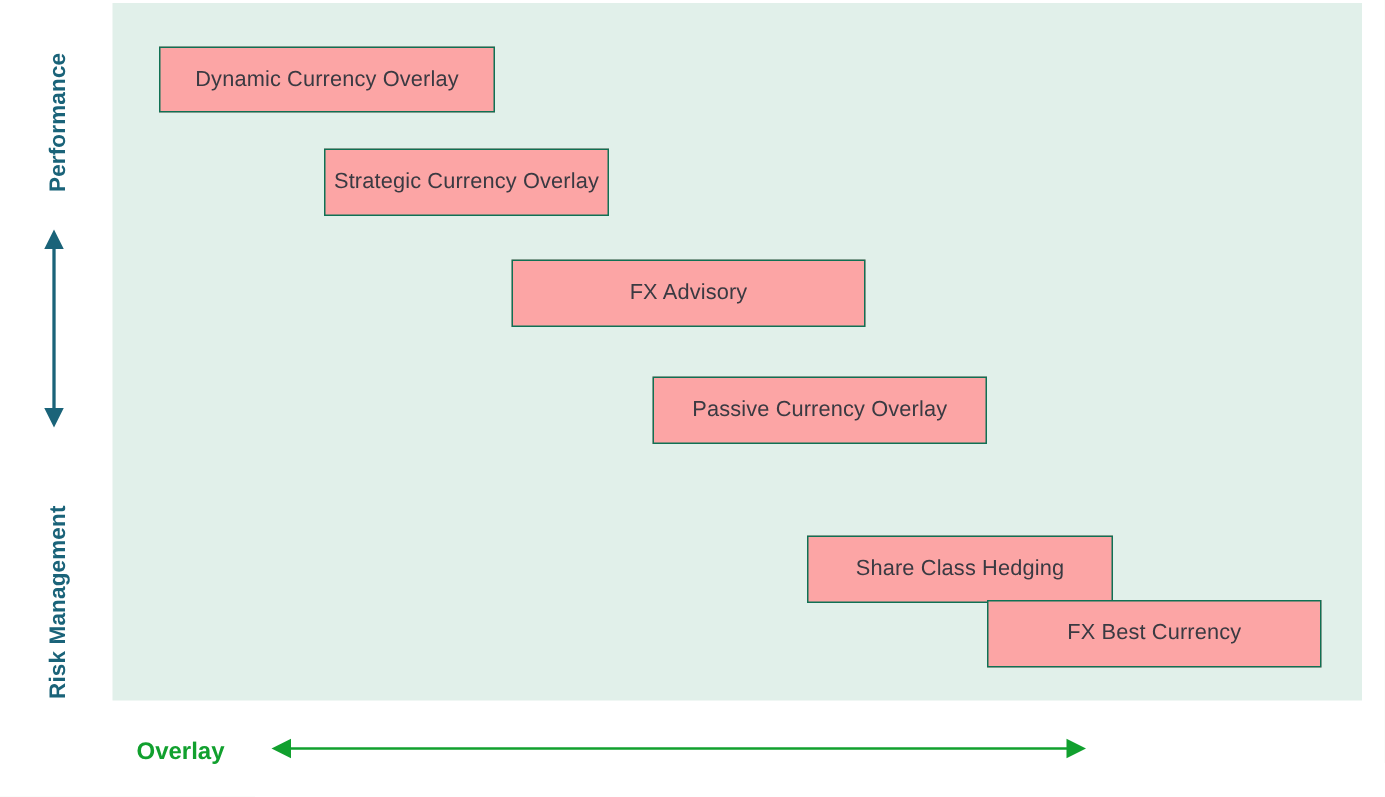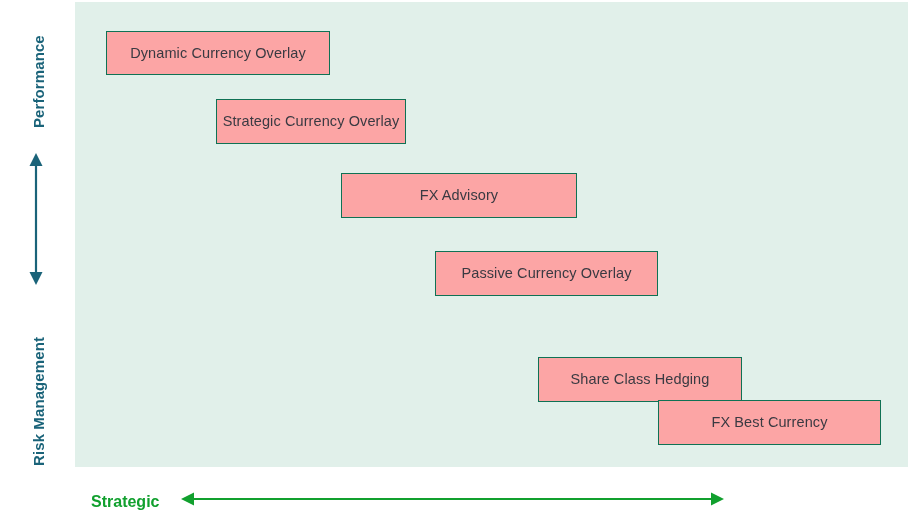--- a/index.html
+++ b/index.html
@@ -125,21 +125,21 @@
   <div class="box" id="box-3" style="left: 435px; top: 251px; width: 223px; height: 45px;">
     <span class="box-label">Passive Currency Overlay</span>
   </div>
   <div class="box" id="box-4" style="left: 538px; top: 325px; width: 204px; height: 45px; margin-top: 32px;">
     <span class="box-label">Share Class Hedging</span>
   </div>
   <div class="box" id="box-5" style="left: 658px; top: 400px; width: 223px; height: 45px;">
     <span class="box-label">FX Best Currency</span>
   </div>
 
-  <div class="h-label" id="label-produkte">Strategic</div>
+  <div class="h-label" id="label-produkte">Overlay</div>
 
   <svg class="h-axis" viewBox="0 0 545 24" xmlns="http://www.w3.org/2000/svg">
     <line x1="12" y1="12" x2="533" y2="12" stroke="#11a02e" stroke-width="1.8"></line>
     <polygon points="1,12 14,5.5 14,18.5" fill="#11a02e"></polygon>
     <polygon points="544,12 531,5.5 531,18.5" fill="#11a02e"></polygon>
   </svg>
 
 
 </div>
 

